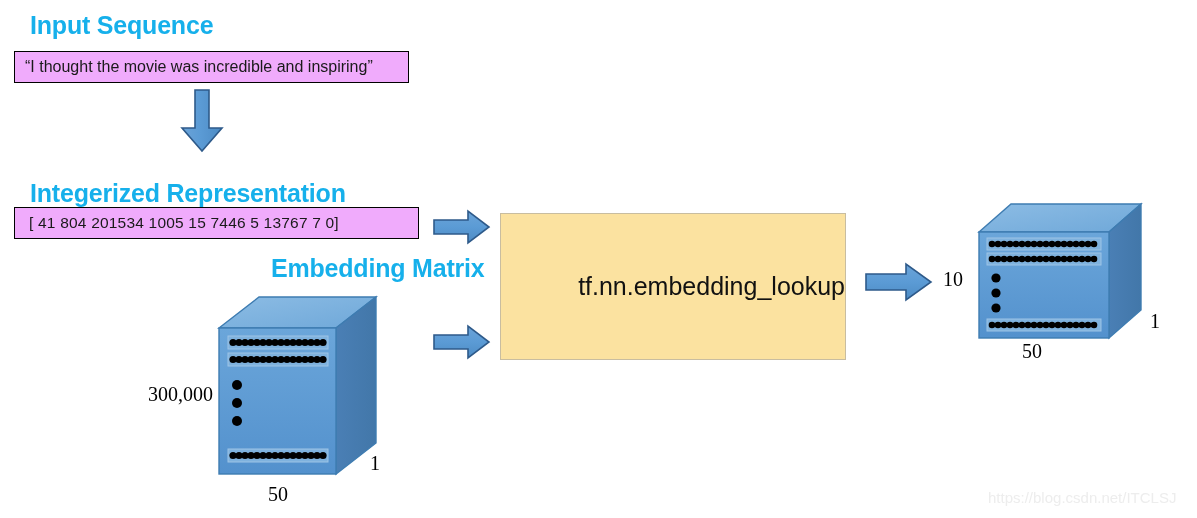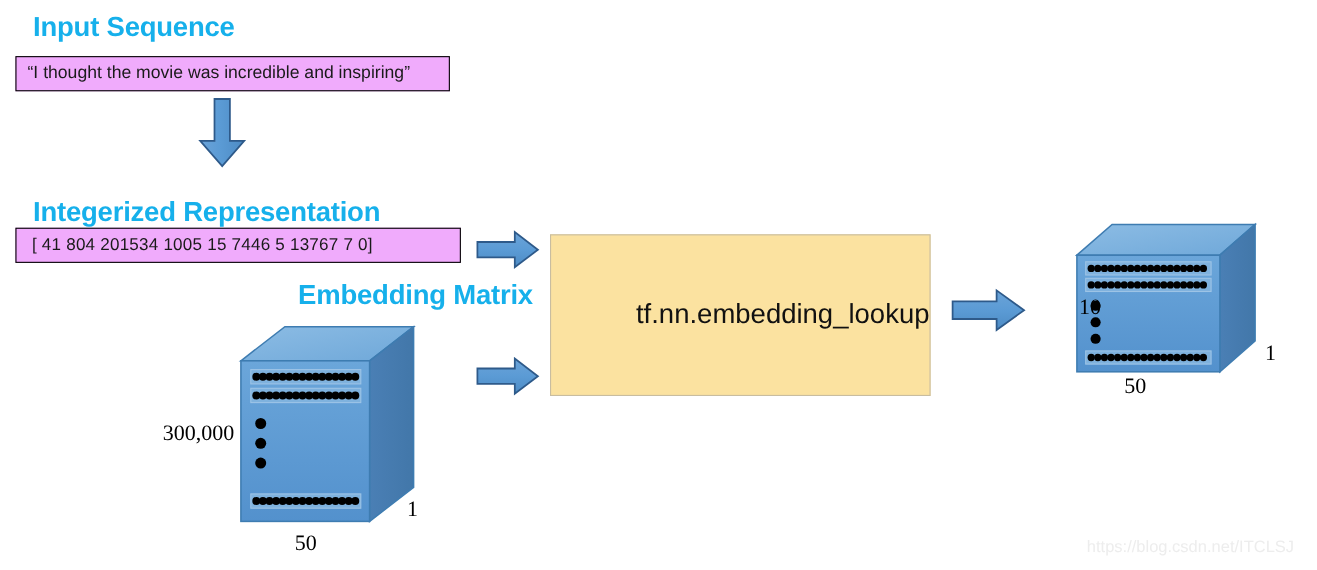--- a/index.html
+++ b/index.html
@@ -347,19 +347,19 @@
         <circle cx="89" cy="125" r="3.3"></circle>
           <circle cx="95" cy="125" r="3.3"></circle>
           <circle cx="101" cy="125" r="3.3"></circle>
         <circle cx="107" cy="125" r="3.3"></circle>
           <circle cx="113" cy="125" r="3.3"></circle>
           <circle cx="119" cy="125" r="3.3"></circle>
       </g>
     </svg>
   </div>
 
-  <div class="abs dim-label" style="left:943px; top:268px;margin-left:38px;">10</div>
+  <div class="abs dim-label" style="left:943px; top:268px;">10</div>
   <div class="abs dim-label" style="left:1150px; top:310px;">1</div>
   <div class="abs dim-label" style="left:1022px; top:340px;">50</div>
 
   <div class="abs watermark" style="left:988px; top:489px;">https://blog.csdn.net/ITCLSJ</div>
 
 </div>
 
 </body></html>

